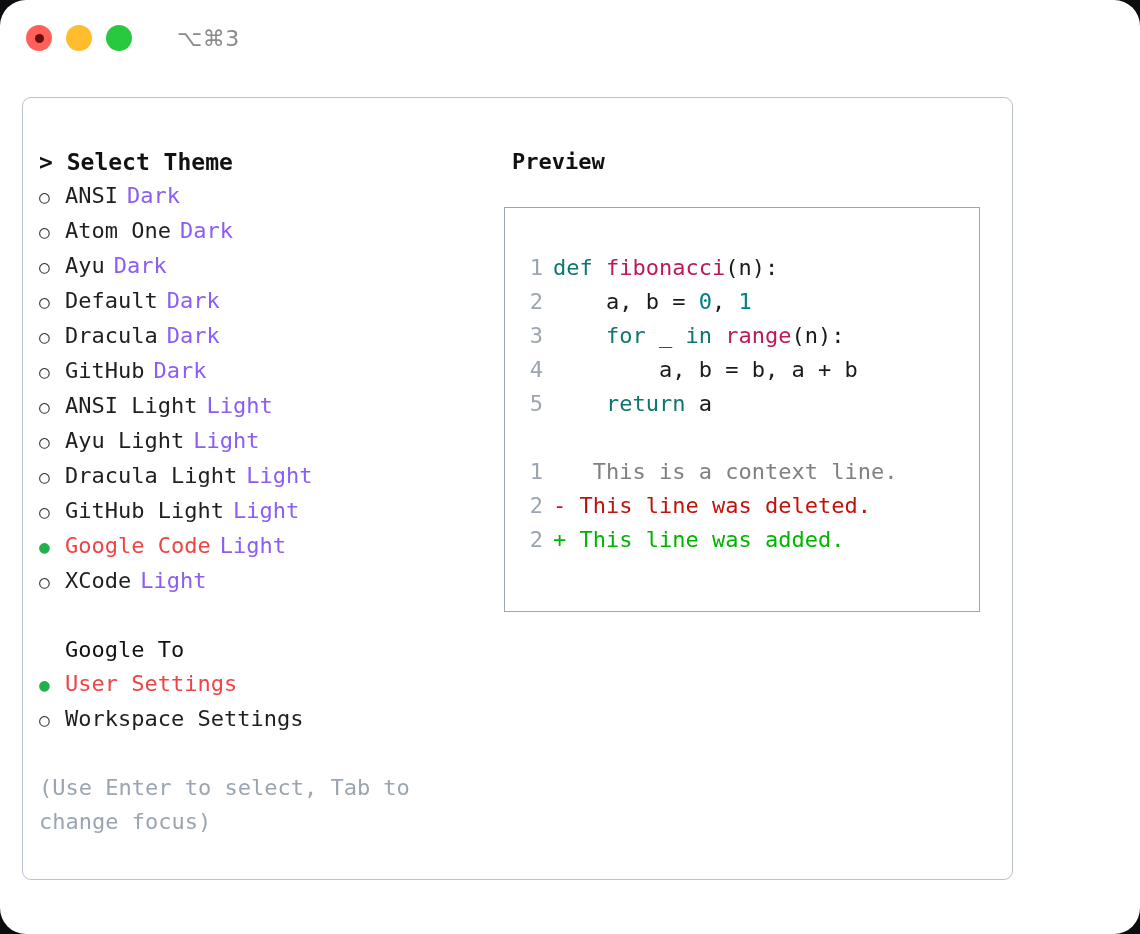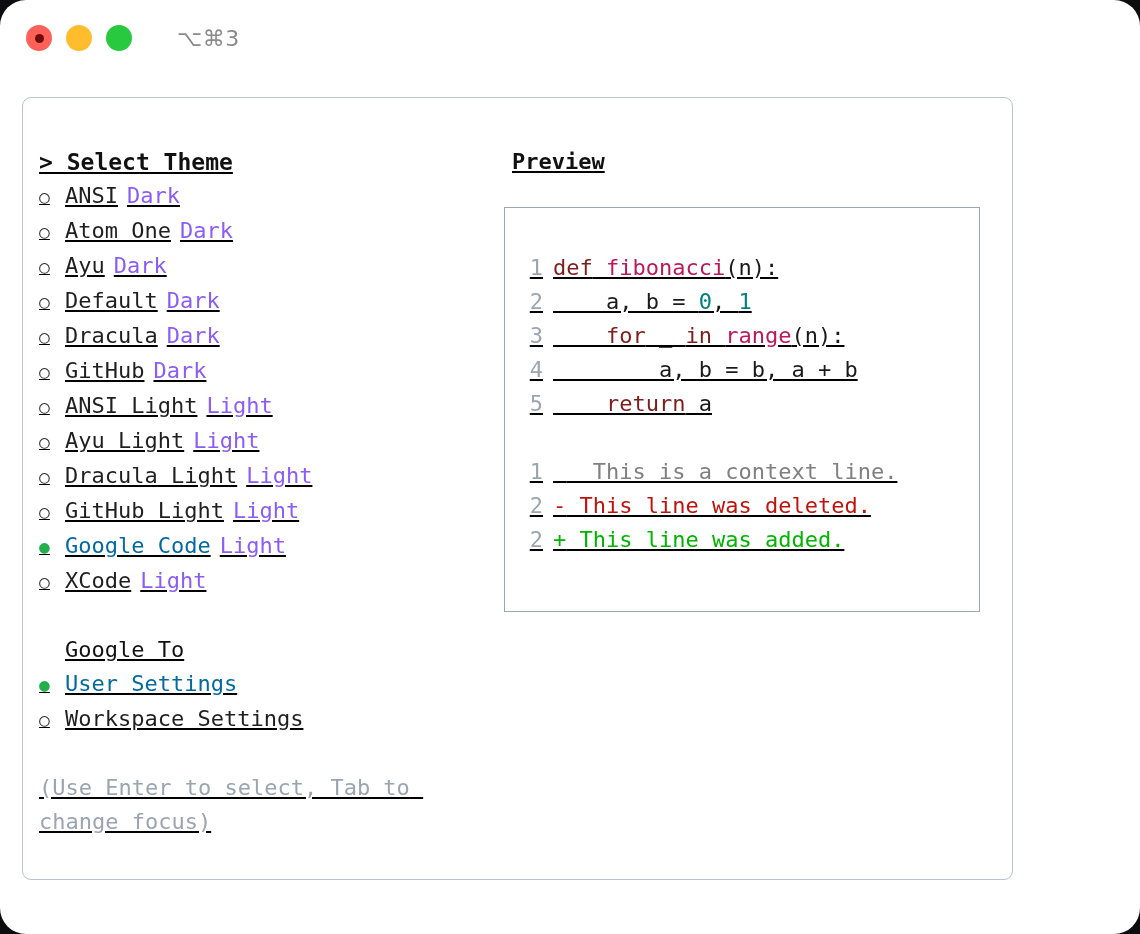--- a/index.html
+++ b/index.html
@@ -76,21 +76,20 @@
     border: 1.6px solid #b9c2cd;
     border-radius: 9px;
     box-sizing: border-box;
     background: #ffffff;
   }
 
   .panel-inner {
     position: absolute;
     left: 0; top: 0; right: 0; bottom: 0;
     display: flex;
-    text-decoration: underline;
   }
 
   
   .left-col {
     width: 470px;
     padding: 47px 0 0 16px;
     box-sizing: border-box;
   }
 
   .list-header {
@@ -110,21 +109,21 @@
   }
   .opt-marker {
     display: inline-block;
     width: 26px;
     flex: 0 0 26px;
     font-size: 18px;
     color: #2f2f2f;
   }
   .opt-marker.sel { color: #21b04b; }
   .opt-label { color: #1f1f1f; }
-  .opt-label.sel { color: #0369a1; }
+  .opt-label.sel { color: #ef4444; }
   .opt-variant {
     color: #8b5cf6;
     margin-left: 9px;
   }
 
   .section-gap { height: 34px; }
 
   .section-header {
     font-size: 22px;
     color: #111111;
@@ -174,21 +173,21 @@
     width: 48px;
     flex: 0 0 48px;
     text-align: right;
     color: #9aa5b1;
     padding-right: 10px;
     box-sizing: border-box;
   }
   .code-txt { color: #1a1a1a; }
   .blank-line { height: 34px; }
 
-  .tok-kw   { color: #7f1d1d; text-align: right; }
+  .tok-kw   { color: #0f766e; text-align: right; }
   .tok-fn   { color: #be185d; }
   .tok-num  { color: #008080; }
   .tok-pl   { color: #1a1a1a; }
   .d-ctx    { color: #808080; }
   .d-del    { color: #c0120c; }
   .d-add    { color: #00b400; }
 </style>
 </head>
 <body>
 

